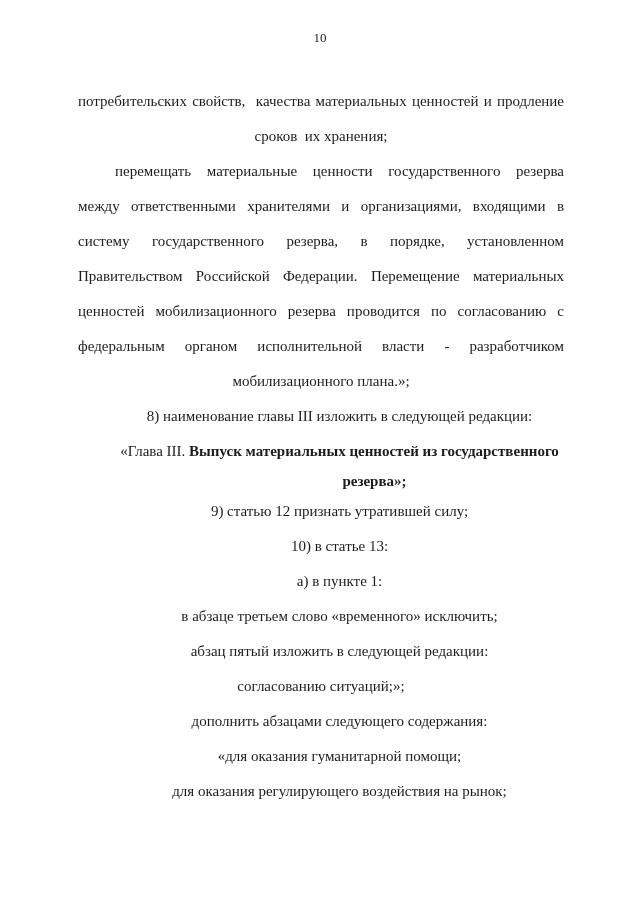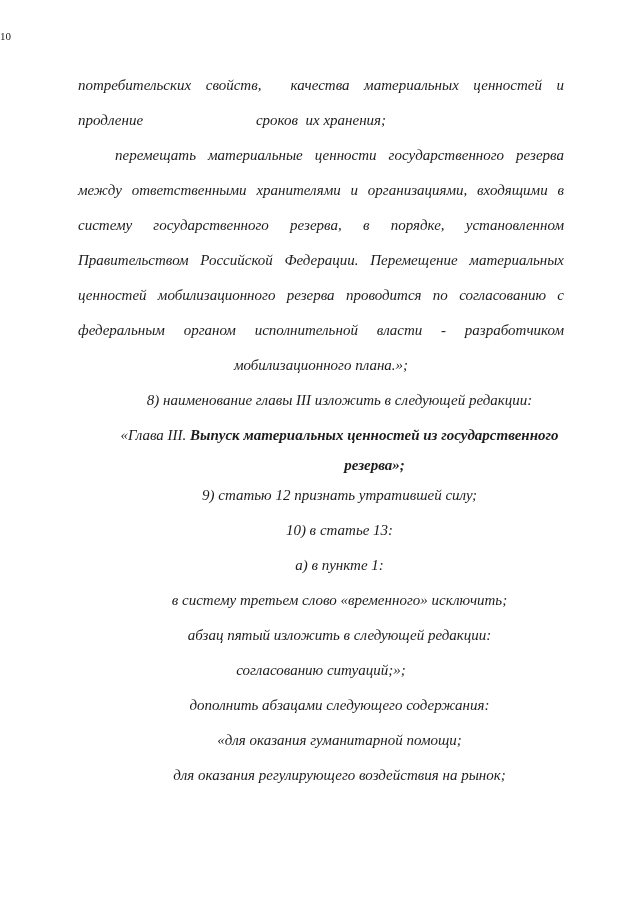--- a/index.html
+++ b/index.html
@@ -14,28 +14,28 @@
     background: #ffffff;
     color: #1c1c1c;
     font-family: "Liberation Serif", "DejaVu Serif", serif;
     overflow: hidden;
   }
   .page-number {
     position: absolute;
     top: 30px;
     left: 0;
     right: 0;
-    font-size: 11px;
+    text-align: center;
+    font-size: 13px;
   }
   .content {
     position: absolute;
-    top: 68px;
+    top: 84px;
     left: 78px;
     width: 486px;
-    font-style: italic;
   }
   .line {
     font-size: 15px;
     line-height: 35px;
     height: 35px;
     white-space: pre-wrap;
     text-align: center;
   }
   .line.just {
     text-align: justify;
@@ -68,20 +68,20 @@
       <div class="line just">Правительством Российской Федерации. Перемещение материальных</div>
       <div class="line just">ценностей мобилизационного резерва проводится по согласованию с</div>
       <div class="line just">федеральным органом исполнительной власти - разработчиком</div>
       <div class="line">мобилизационного плана.»;</div>
       <div class="line indent">8) наименование главы III изложить в следующей редакции:</div>
       <div class="line indent"><span>«Глава III. </span><span class="bold">Выпуск материальных ценностей из государственного</span></div>
       <div class="line h2"><span class="bold">резерва»;</span></div>
       <div class="line indent">9) статью 12 признать утратившей силу;</div>
       <div class="line indent">10) в статье 13:</div>
       <div class="line indent">а) в пункте 1:</div>
-      <div class="line indent">в систему третьем слово «временного» исключить;</div>
+      <div class="line indent">в абзаце третьем слово «временного» исключить;</div>
       <div class="line indent">абзац пятый изложить в следующей редакции:</div>
       <div class="line">согласованию ситуаций;»;</div>
       <div class="line indent">дополнить абзацами следующего содержания:</div>
       <div class="line indent">«для оказания гуманитарной помощи;</div>
       <div class="line indent">для оказания регулирующего воздействия на рынок;</div>
     </div>
 </div>
 
 </body></html>

